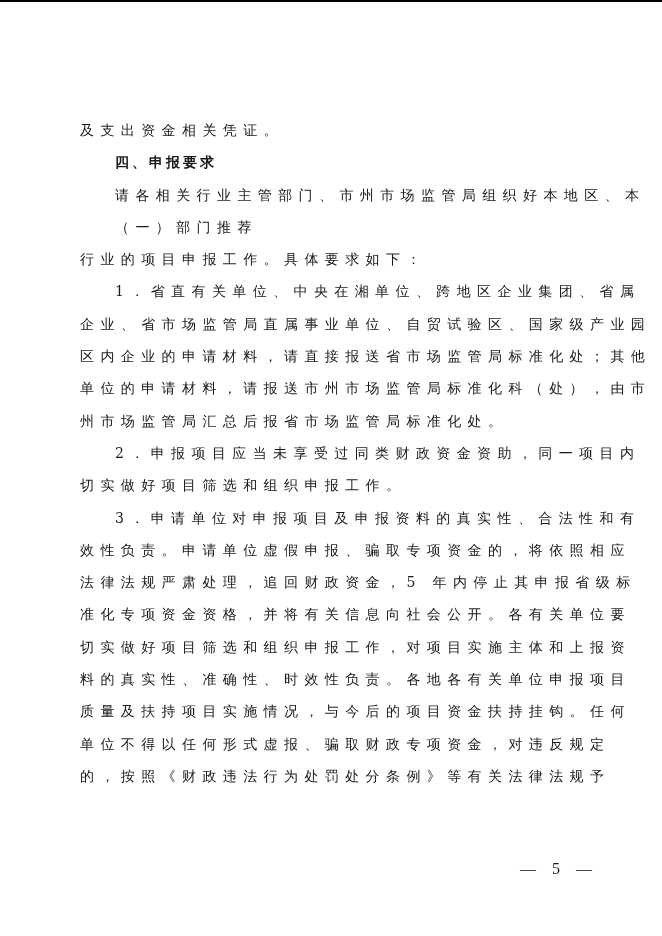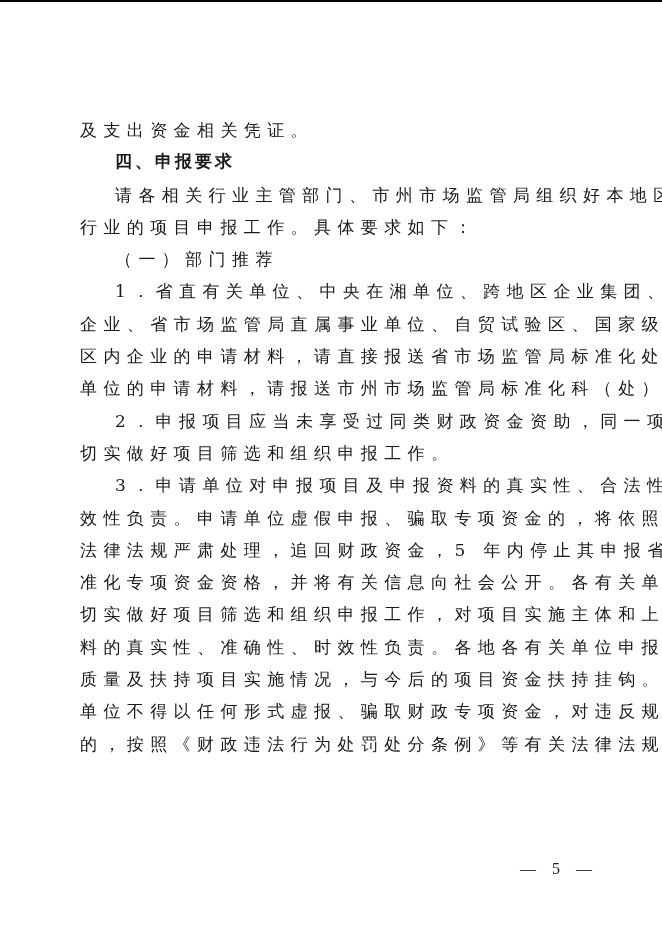--- a/index.html
+++ b/index.html
@@ -25,36 +25,36 @@
     }
     .page-body {
       position: absolute;
       left: 80px;
       top: 114px;
       width: 500px;
     }
     .line {
       height: 32.3px;
       line-height: 32.3px;
-      font-size: 17px;
+      font-size: 14px;
       white-space: nowrap;
       letter-spacing: 6.4px;
       text-align: justify;
       text-align-last: justify;
       width: 498px;
     }
     .line.last {
       text-align-last: left;
     }
     .line.indent {
       padding-left: 35px;
       width: 463px;
     }
     .line.heading {
-      font-family: Liberation Serif, serif;
+      font-family: Liberation Sans, sans-serif;
       font-weight: bold;
       letter-spacing: 3px;
     }
     .page-number {
       position: absolute;
       left: 520px;
       top: 860px;
       font-size: 16px;
       letter-spacing: 6px;
       font-family: "Liberation Serif", serif;
@@ -63,26 +63,27 @@
   </style>
 </head>
 <body>
 
 <div class="top-rule"></div>
 
 <div class="page-body">
   <div class="line last">及支出资金相关凭证。</div>
   <div class="line indent last heading">四、申报要求</div>
   <div class="line indent">请各相关行业主管部门、市州市场监管局组织好本地区、本</div>
+  <div class="line indent last">（一）部门推荐</div>
   <div class="line last">行业的项目申报工作。具体要求如下：</div>
-  <div class="line indent last">（一）部门推荐</div>
   <div class="line indent">1．省直有关单位、中央在湘单位、跨地区企业集团、省属</div>
   <div class="line">企业、省市场监管局直属事业单位、自贸试验区、国家级产业园</div>
   <div class="line">区内企业的申请材料，请直接报送省市场监管局标准化处；其他</div>
   <div class="line">单位的申请材料，请报送市州市场监管局标准化科（处），由市</div>
+  <div class="line last">州市场监管局汇总后报省市场监管局标准化处。</div>
   <div class="line indent">2．申报项目应当未享受过同类财政资金资助，同一项目内</div>
   <div class="line last">切实做好项目筛选和组织申报工作。</div>
   <div class="line indent">3．申请单位对申报项目及申报资料的真实性、合法性和有</div>
   <div class="line">效性负责。申请单位虚假申报、骗取专项资金的，将依照相应</div>
   <div class="line">法律法规严肃处理，追回财政资金，5 年内停止其申报省级标</div>
   <div class="line">准化专项资金资格，并将有关信息向社会公开。各有关单位要</div>
   <div class="line">切实做好项目筛选和组织申报工作，对项目实施主体和上报资</div>
   <div class="line">料的真实性、准确性、时效性负责。各地各有关单位申报项目</div>
   <div class="line">质量及扶持项目实施情况，与今后的项目资金扶持挂钩。任何</div>
   <div class="line">单位不得以任何形式虚报、骗取财政专项资金，对违反规定</div>

